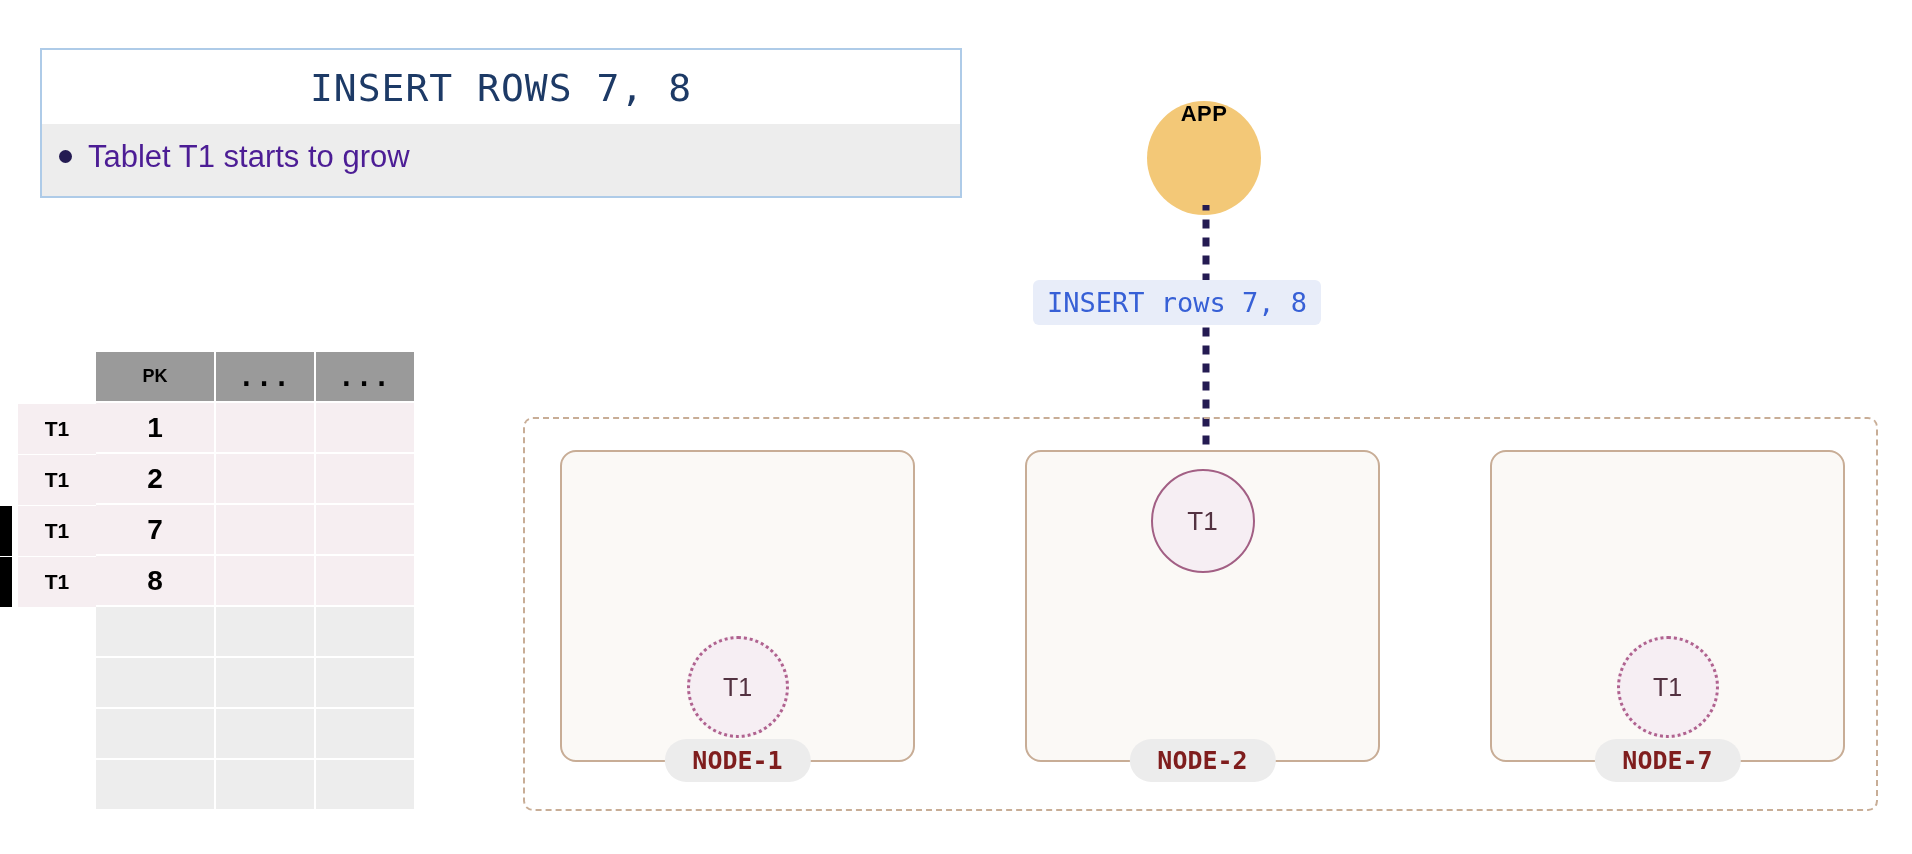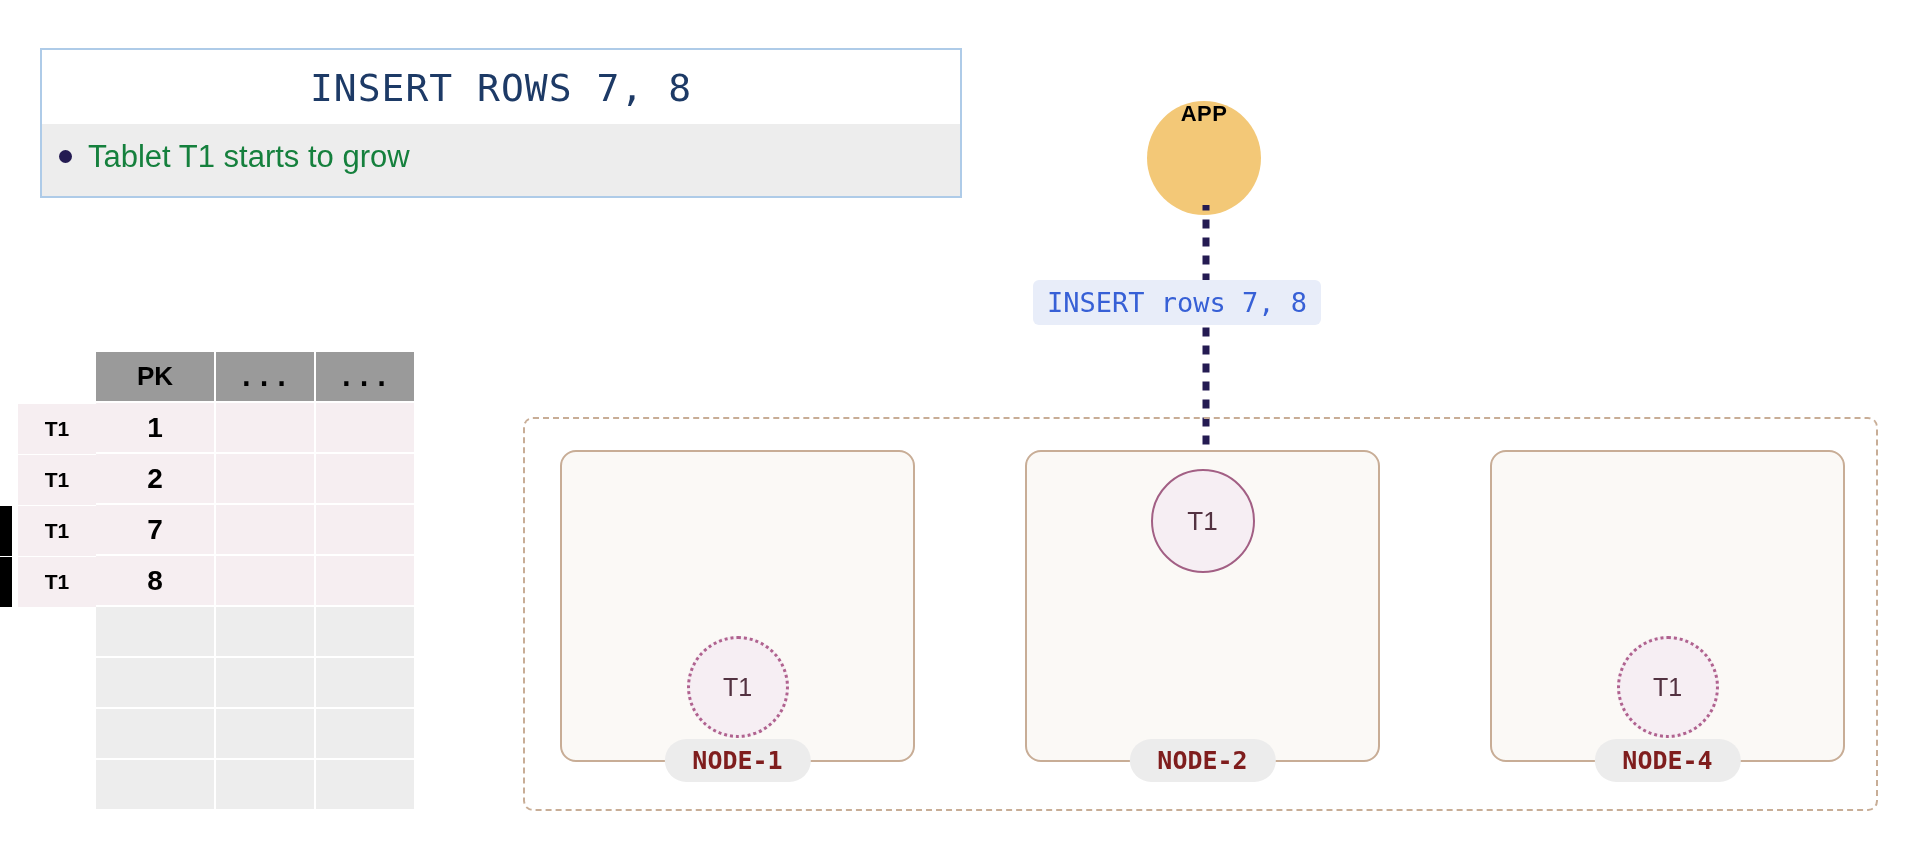--- a/index.html
+++ b/index.html
@@ -52,21 +52,21 @@
     flex: 0 0 46px;
   }
   .bullet-dot i {
     display: block;
     width: 13px;
     height: 13px;
     border-radius: 50%;
     background: #241b52;
   }
   .bullet-text {
-    color: #15803d;
+    color: #4c1d95;
     font-size: 31px;
     line-height: 1.35;
     white-space: pre;
   }
 
   
   #table-wrap {
     position: absolute;
     left: 0px;
     top: 352px;
@@ -119,21 +119,21 @@
     align-items: center;
     justify-content: center;
     box-sizing: border-box;
   }
   .c-pk   { width: 118px; }
   .c-dots { width: 98px; }
   .hdr .grid-cell {
     background: #9a9a9a;
     color: #000000;
     font-weight: bold;
-    font-size: 26px;
+    font-size: 18px;
   }
   .hdr .c-dots {
     font-family: "DejaVu Sans Mono", "Liberation Mono", monospace;
     font-size: 26px;
     letter-spacing: 2px;
   }
   .data .grid-cell {
     background: #f6eef1;
     color: #000000;
     font-weight: bold;
@@ -352,16 +352,16 @@
     <div class="tablet-circle leader">
       <span>T1</span>
     </div>
     <div class="node-label">NODE-2</div>
   </div>
 
   <div class="node-box" id="node-3">
     <div class="tablet-circle follower">
       <span>T1</span>
     </div>
-    <div class="node-label">NODE-4</div>
+    <div class="node-label">NODE-7</div>
   </div>
 
 </div>
 
 </body></html>

